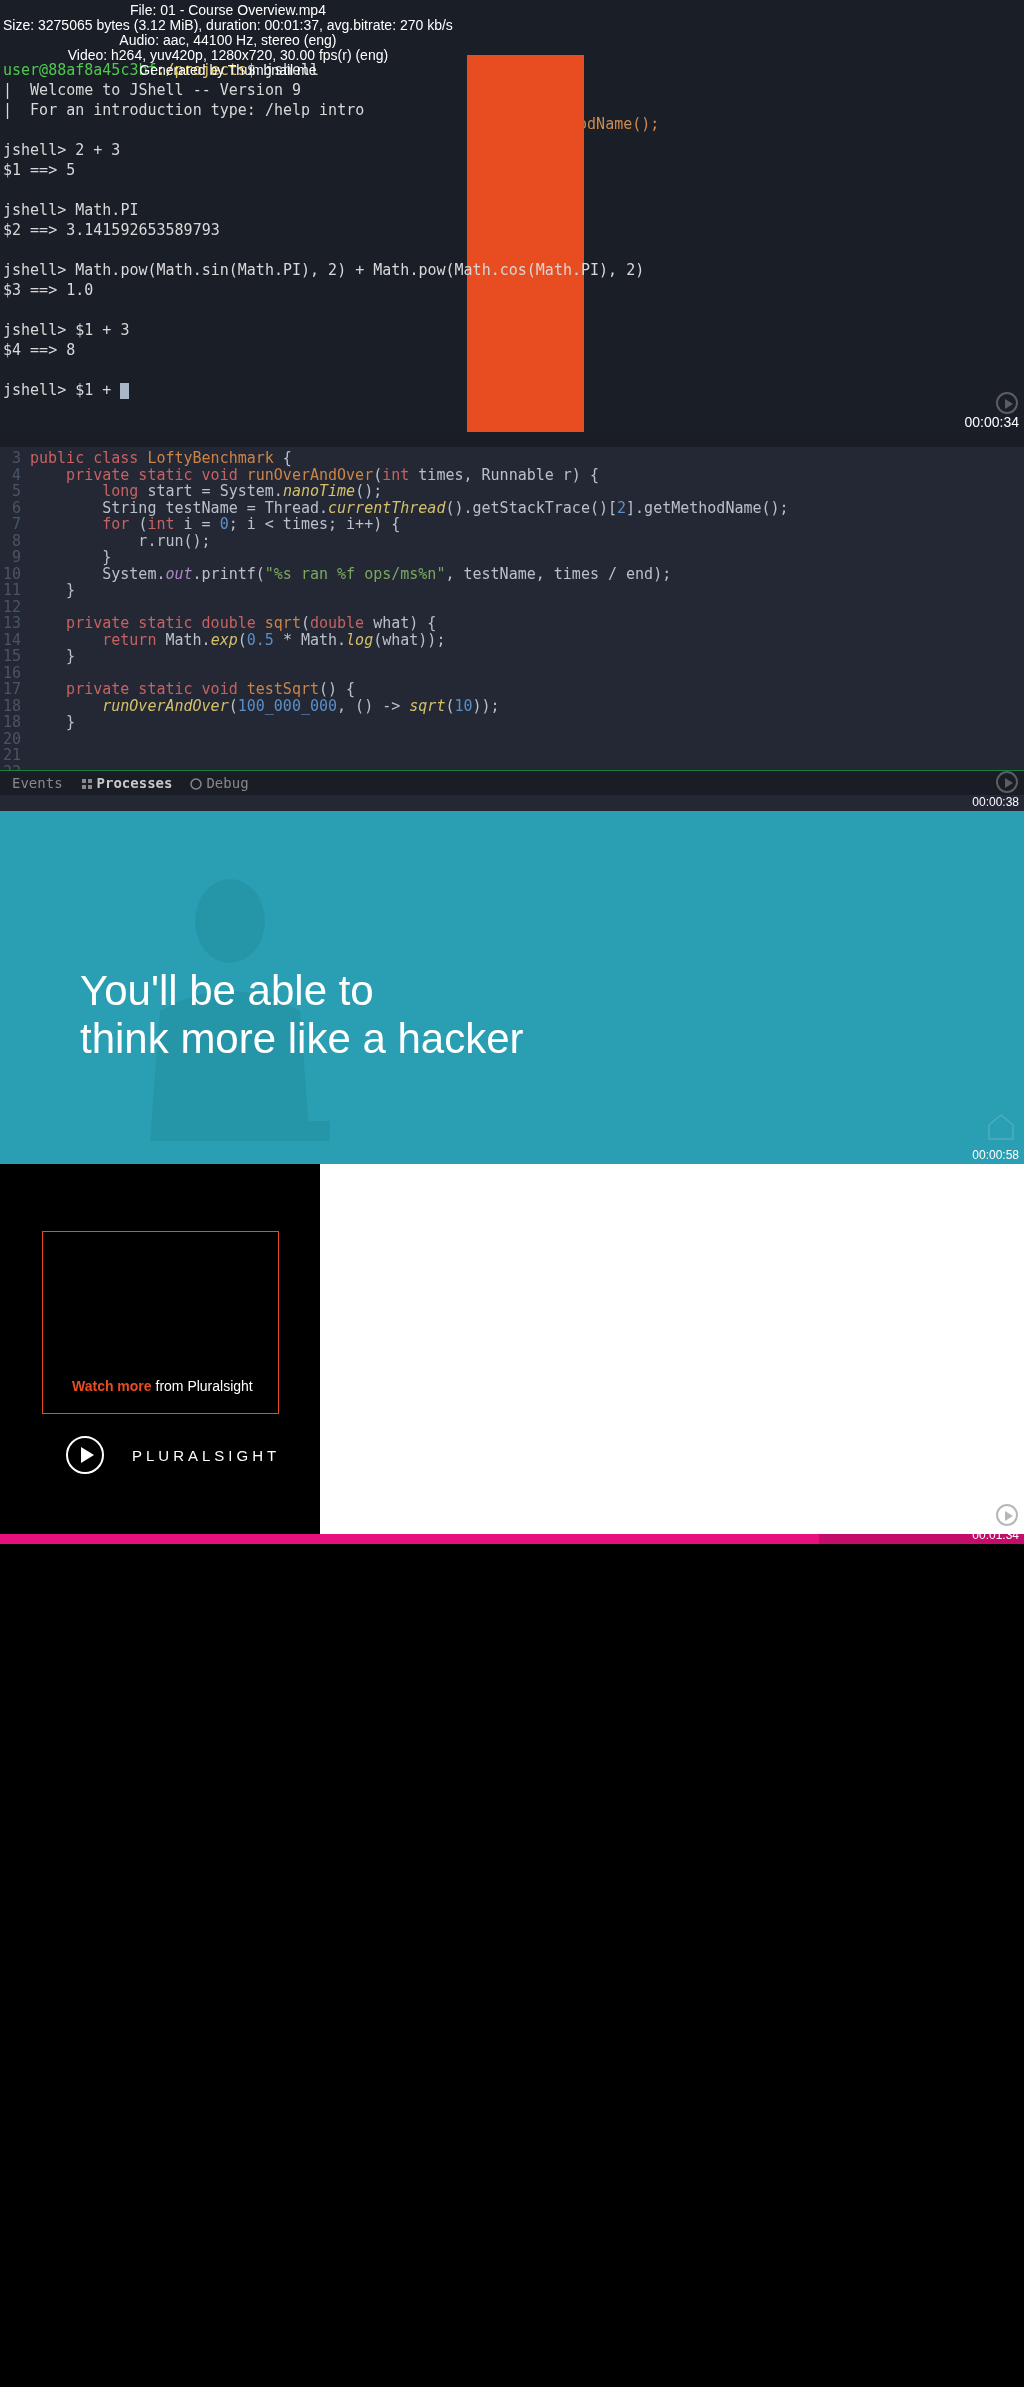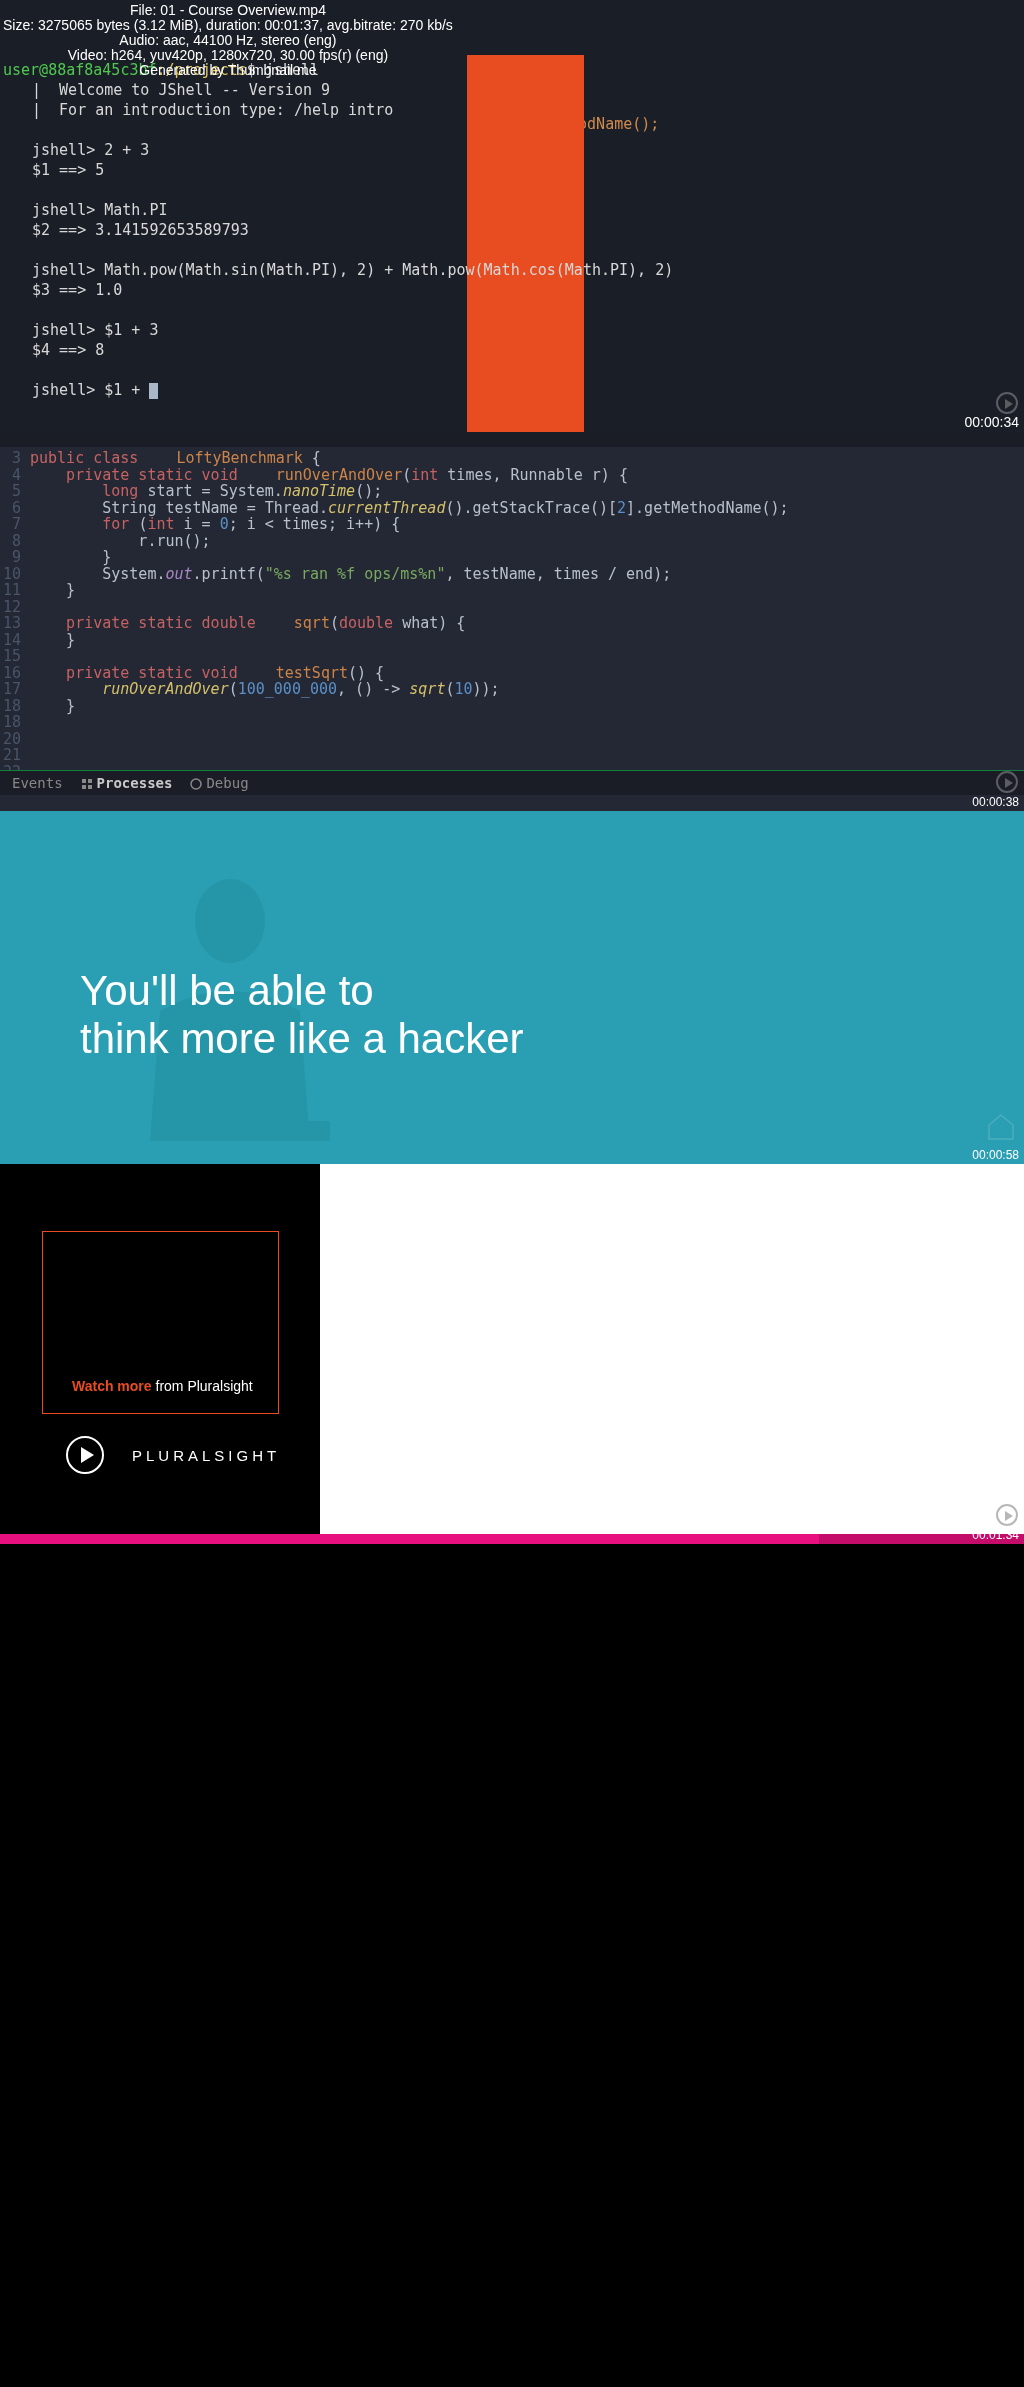--- a/index.html
+++ b/index.html
@@ -33,21 +33,21 @@
   left: 3px;
   font-size: 15px;
   line-height: 20px;
   font-family: "Consolas", monospace;
   z-index: 5;
 }
 .term-line { white-space: pre; }
 .green { color: #4ec94e; }
 .yellow { color: #e2c75d; }
 .white { color: #d8d8d8; }
-.grey { color: #d8d8d8; margin-left: 29px; }
+.grey { color: #d8d8d8; }
 .orange-block {
   position: absolute;
   top: 55px;
   left: 467px;
   width: 117px;
   height: 378px;
   background: #e84d22;
   z-index: 3;
 }
 .bg-code {
@@ -119,21 +119,21 @@
 .gutter div { height: 16.5px; }
 .code-lines {
   flex: 1;
   padding-left: 3px;
   padding-top: 3px;
   color: #b8c0cc;
 }
 .code-lines div { height: 16.5px; white-space: pre; }
 .kw-red { color: #c66262; }
 .kw-blue { color: #5a8fc7; }
-.kw-orange { color: #cc8448; margin-left: 29px; }
+.kw-orange { color: #cc8448; }
 .kw-yellow { color: #d4c06a; }
 .kw-green { color: #7aa85f; }
 .kw-purple { color: #a987c4; }
 .kw-italic { font-style: italic; }
 .tab-bar-bottom {
   position: absolute;
   bottom: 16px;
   left: 0;
   right: 0;
   height: 25px;
@@ -369,20 +369,21 @@
       <div><span class="kw-red">    private static void </span><span class="kw-orange">runOverAndOver</span><span>(</span><span class="kw-red">int </span><span>times, Runnable r) {</span></div>
       <div><span class="kw-red">        long </span><span>start = System.</span><span class="kw-yellow kw-italic">nanoTime</span><span>();</span></div>
       <div><span>        String testName = Thread.</span><span class="kw-yellow kw-italic">currentThread</span><span>().getStackTrace()[</span><span class="kw-blue">2</span><span>].getMethodName();</span></div>
       <div><span class="kw-red">        for </span><span>(</span><span class="kw-red">int </span><span>i = </span><span class="kw-blue">0</span><span>; i &lt; times; i++) {</span></div>
       <div><span>            r.run();</span></div>
       <div><span>        }</span></div>
       <div><span>        System.</span><span class="kw-purple kw-italic">out</span><span>.printf(</span><span class="kw-green">"%s ran %f ops/ms%n"</span><span>, testName, times / end);</span></div>
       <div><span>    }</span></div>
       <div><span></span></div>
       <div><span class="kw-red">    private static double </span><span class="kw-orange">sqrt</span><span>(</span><span class="kw-red">double </span><span>what) {</span></div>
+      <div><span class="kw-red">        return </span><span>Math.</span><span class="kw-yellow kw-italic">exp</span><span>(</span><span class="kw-blue">0.5 </span><span>* Math.</span><span class="kw-yellow kw-italic">log</span><span>(what));</span></div>
       <div><span>    }</span></div>
       <div><span></span></div>
       <div><span class="kw-red">    private static void </span><span class="kw-orange">testSqrt</span><span>() {</span></div>
       <div><span>        </span><span class="kw-yellow kw-italic">runOverAndOver</span><span>(</span><span class="kw-blue">100_000_000</span><span>, () -&gt; </span><span class="kw-yellow kw-italic">sqrt</span><span>(</span><span class="kw-blue">10</span><span>));</span></div>
       <div><span>    }</span></div>
     </div>
   </div>
   <div class="tab-bar-bottom">
     <span>Events</span>
     <span class="tab-active"><svg class="tab-icon" width="12" height="12" viewBox="0 0 12 12" style="vertical-align:middle;margin-right:4px">

